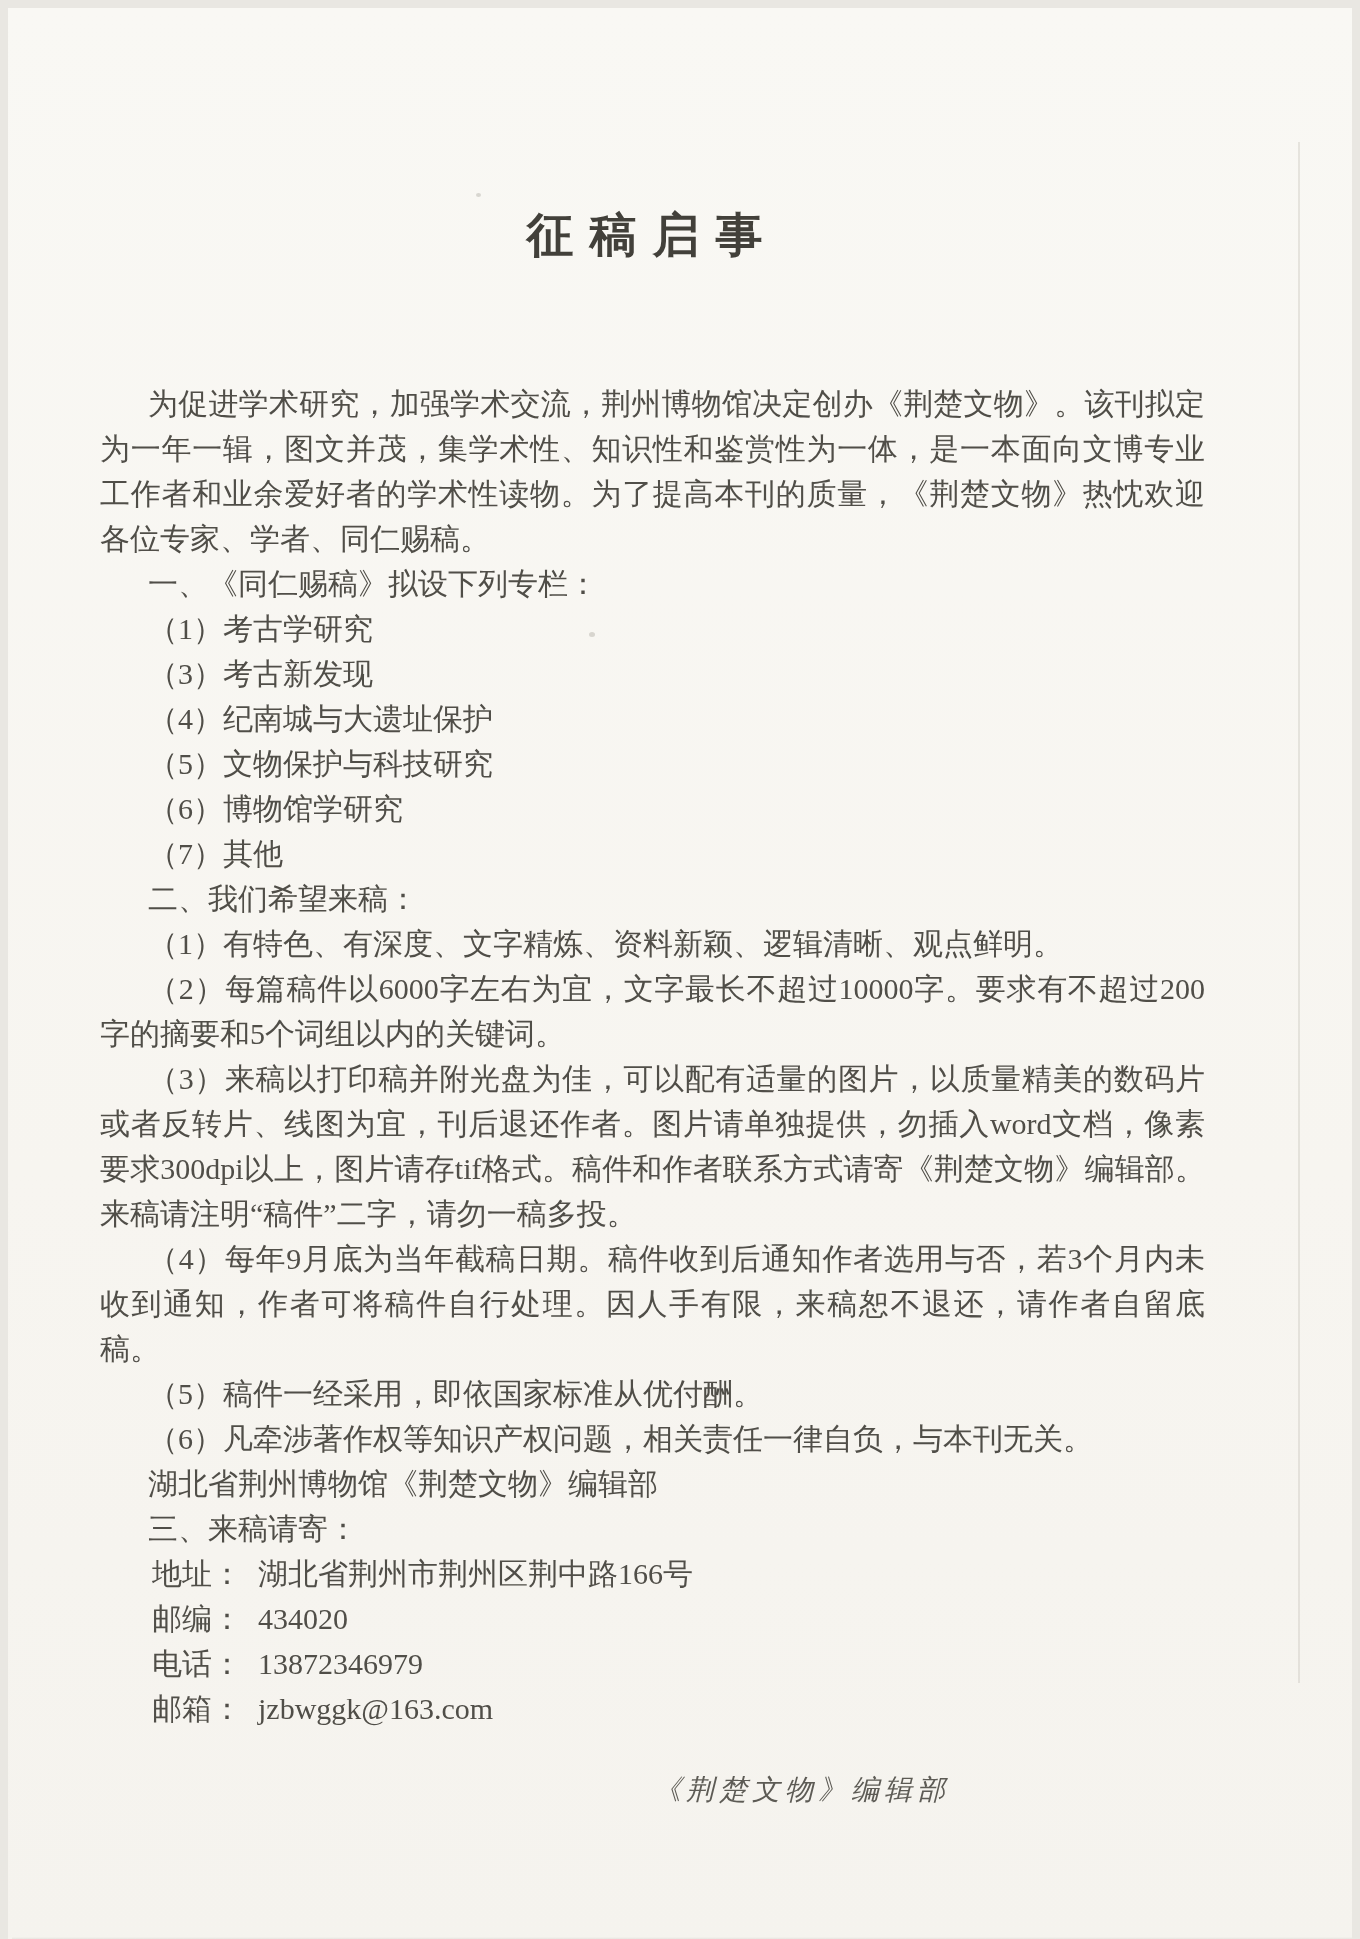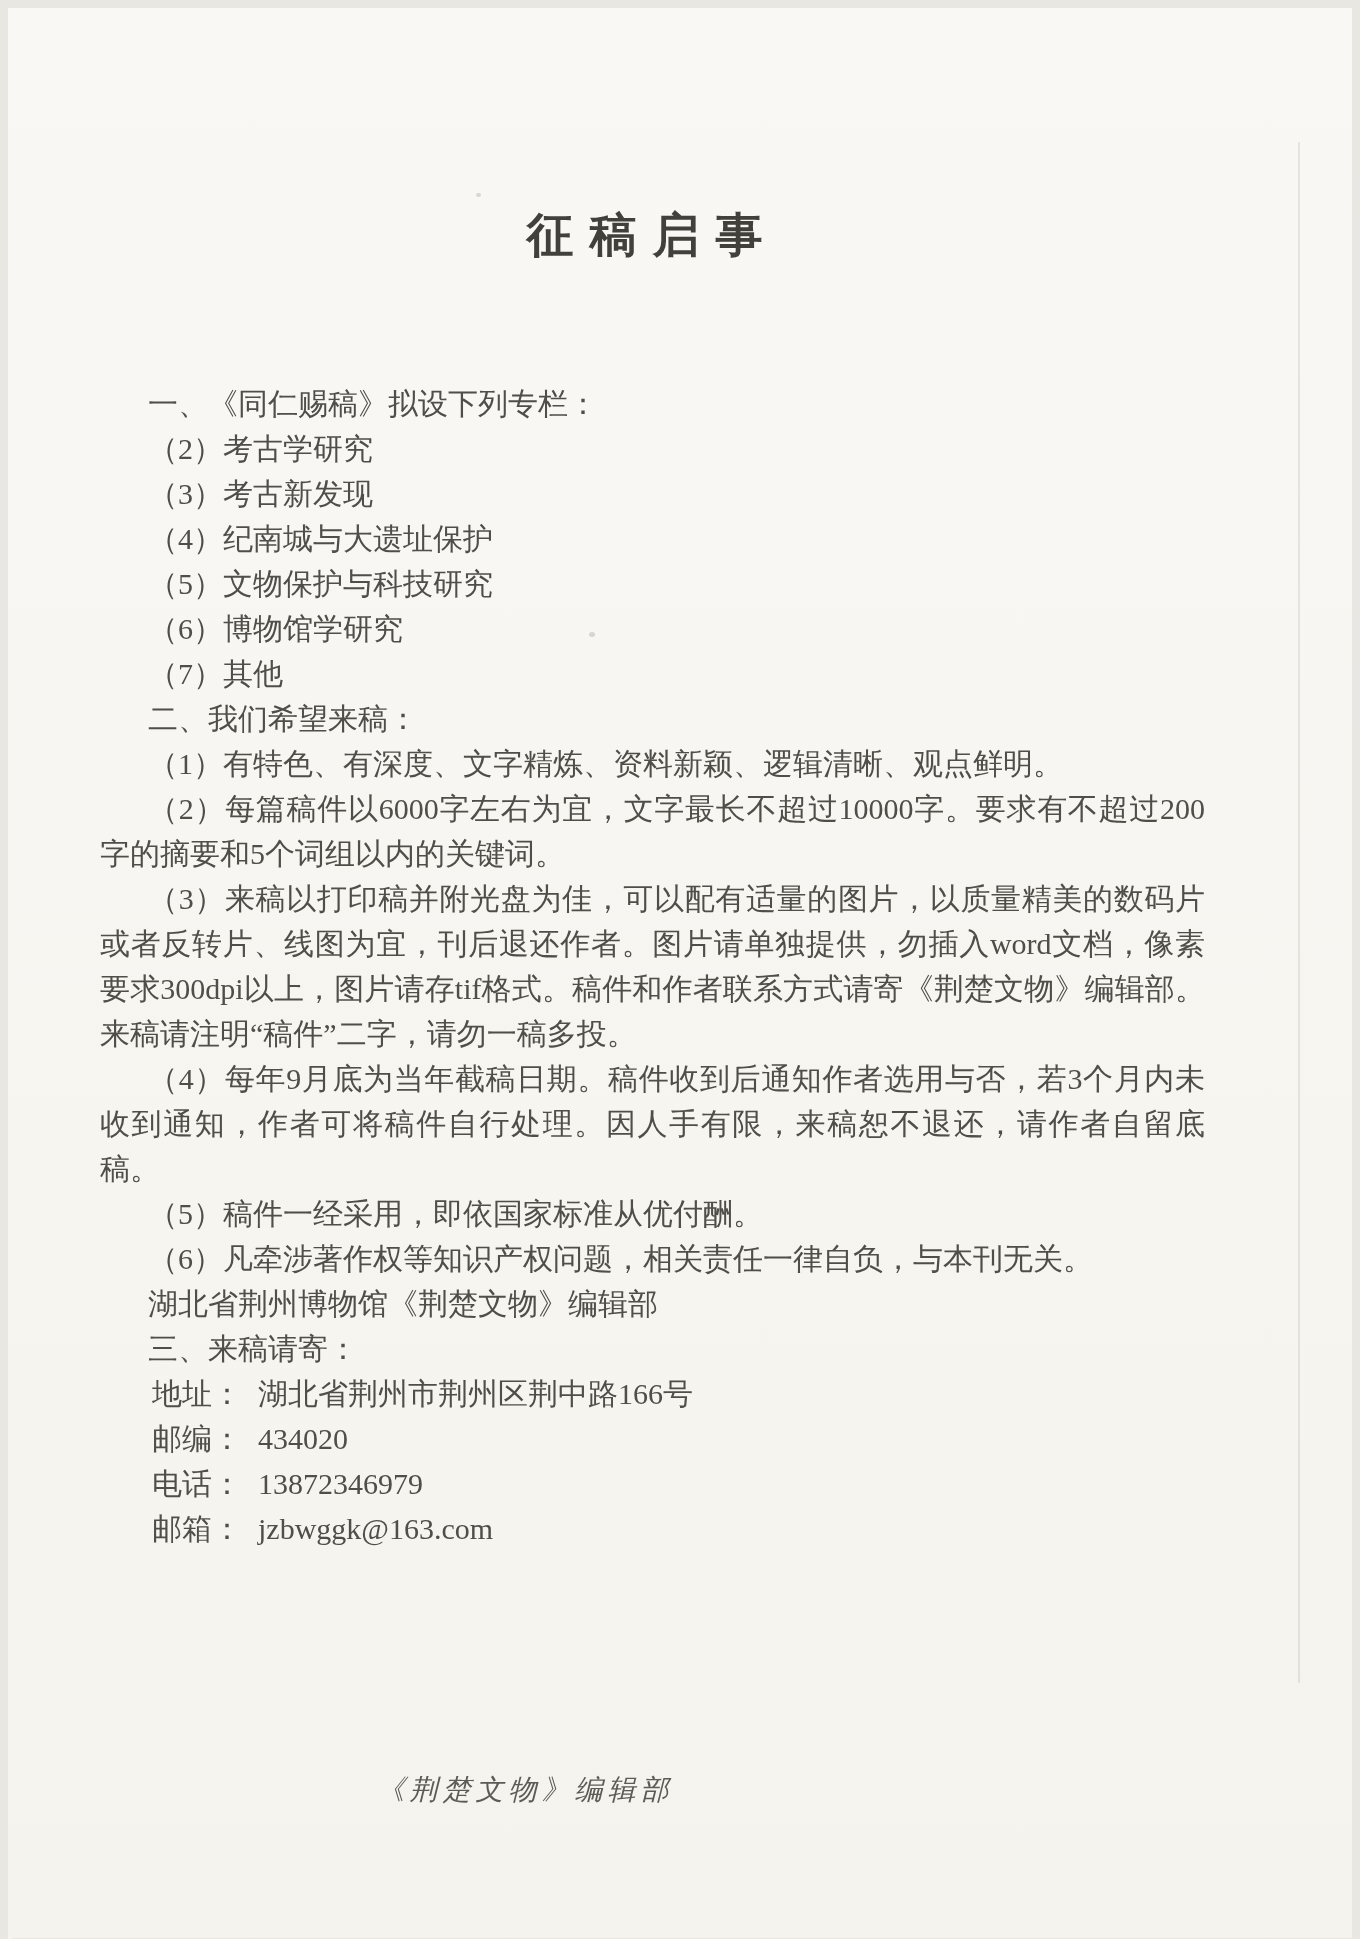--- a/index.html
+++ b/index.html
@@ -36,43 +36,44 @@
     position:absolute; top:369px; left:88px; width:1105px;
     font-size:30px; line-height:45px;
     text-align:justify;
     text-justify:inter-ideograph;
   }
   .doc-body p { text-indent:48px; margin:0; }
   .contact-line { text-indent:48px; }
   .contact-line .contact-value { margin-left:12px; }
   .signature {
     position:absolute; top:1758px; left:88px; width:1105px;
-    text-align:center; padding-right:255px;
+    text-align:right; padding-right:255px;
     font-style:italic;
     font-family:"DejaVu Serif","Liberation Serif",serif;
     font-size:28px; line-height:40px;
     letter-spacing:5px;
     color:#5d5b55;
   }
 </style>
 </head>
 <body>
 
 <div class="page">
 
   <div class="scan-speck speck-a"></div>
   <div class="scan-speck speck-b"></div>
 
   <h1 class="doc-title">征稿启事</h1>
 
   <div class="doc-body">
 
+    <p>为促进学术研究，加强学术交流，荆州博物馆决定创办《荆楚文物》。该刊拟定为一年一辑，图文并茂，集学术性、知识性和鉴赏性为一体，是一本面向文博专业工作者和业余爱好者的学术性读物。为了提高本刊的质量，《荆楚文物》热忱欢迎各位专家、学者、同仁赐稿。</p>
 
     <p>一、《同仁赐稿》拟设下列专栏：</p>
-    <p>（2）考古学研究</p>
+    <p>（1）考古学研究</p>
     <p>（3）考古新发现</p>
     <p>（4）纪南城与大遗址保护</p>
     <p>（5）文物保护与科技研究</p>
     <p>（6）博物馆学研究</p>
     <p>（7）其他</p>
 
     <p>二、我们希望来稿：</p>
     <p>（1）有特色、有深度、文字精炼、资料新颖、逻辑清晰、观点鲜明。</p>
     <p>（2）每篇稿件以6000字左右为宜，文字最长不超过10000字。要求有不超过200字的摘要和5个词组以内的关键词。</p>
     <p>（3）来稿以打印稿并附光盘为佳，可以配有适量的图片，以质量精美的数码片或者反转片、线图为宜，刊后退还作者。图片请单独提供，勿插入word文档，像素要求300dpi以上，图片请存tif格式。稿件和作者联系方式请寄《荆楚文物》编辑部。来稿请注明“稿件”二字，请勿一稿多投。</p>

